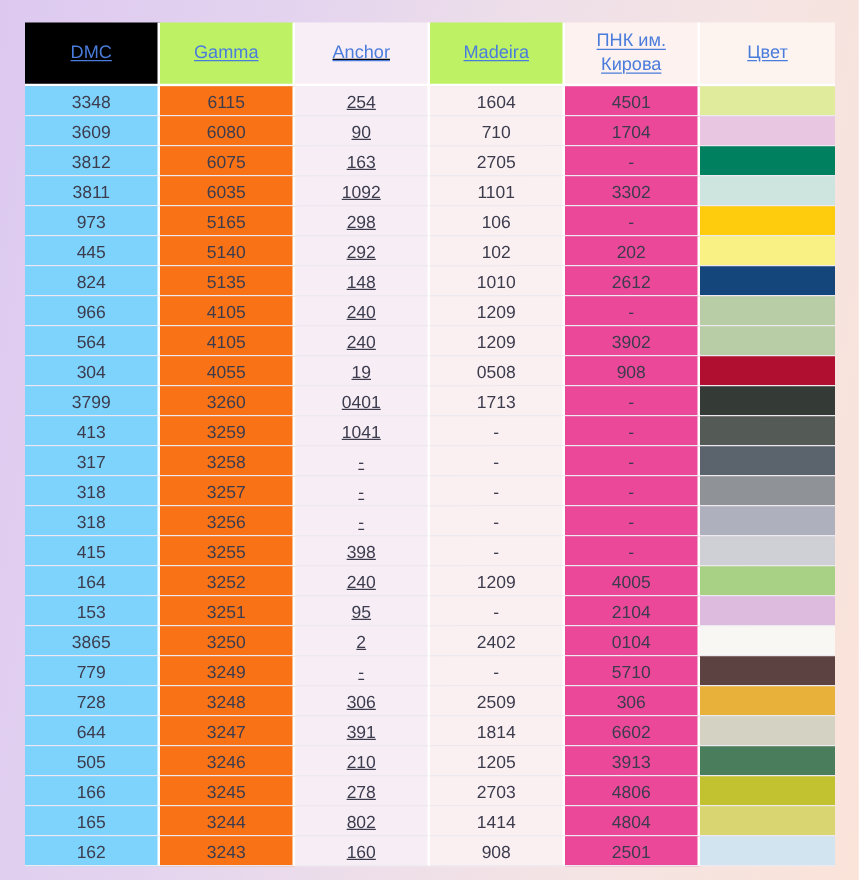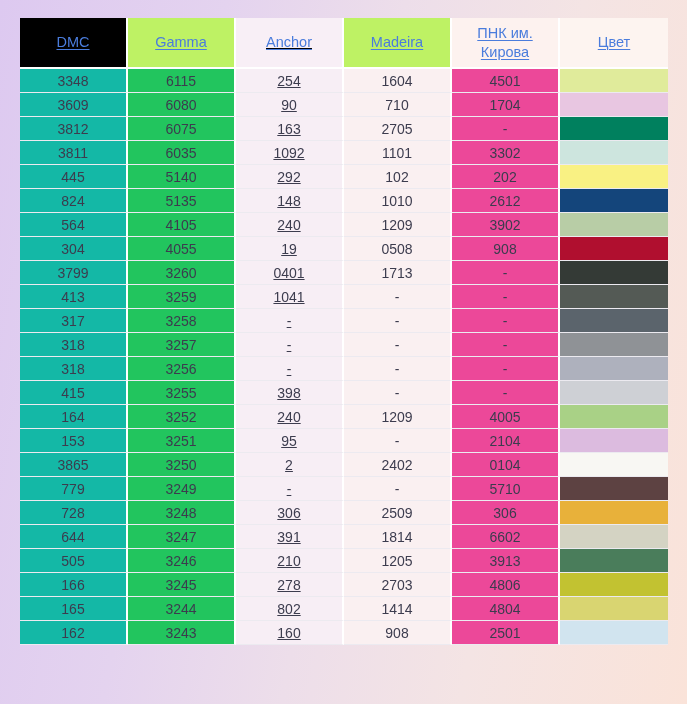--- a/index.html
+++ b/index.html
@@ -60,22 +60,22 @@
     font-size: 14px;
     color: #3c3c4e;
     padding: 0 3px;
     border-right: 2px solid #ffffff;
     border-bottom: 1px solid #eceaf0;
     white-space: nowrap;
   }
   table.conv tbody td:last-child { border-right: none; }
 
   
-  .c1 { background: #14b8a6; }
-  .c2 { background: #22c55e; }
+  .c1 { background: #7dd3fc; }
+  .c2 { background: #f97316; }
   .c3 { background: #f7eef5; text-decoration: underline; }
   .c4 { background: #faf0f1; }
   .c5 { background: #ec4899; }
   .c6 { background: #fdf2ee; padding: 0 !important; }
 
   thead .c1 { background: #000000; }
   thead .c2 { background: #bef264; }
   thead .c3 { background: #f8eff6; }
   thead .c4 { background: #bef264; }
   thead .c5 { background: #fdf2ef; margin-top: 36px; }
@@ -149,40 +149,60 @@
           <td class="c1">3811</td>
           <td class="c2">6035</td>
           <td class="c3">1092</td>
           <td class="c4">1101</td>
           <td class="c5">3302</td>
           <td class="c6">
             <span class="swatch" style="background: rgb(205, 229, 222);"></span>
           </td>
         </tr>
         <tr>
+          <td class="c1">973</td>
+          <td class="c2">5165</td>
+          <td class="c3">298</td>
+          <td class="c4">106</td>
+          <td class="c5">-</td>
+          <td class="c6">
+            <span class="swatch" style="background: rgb(254, 203, 13);"></span>
+          </td>
+        </tr>
+        <tr>
           <td class="c1">445</td>
           <td class="c2">5140</td>
           <td class="c3">292</td>
           <td class="c4">102</td>
           <td class="c5">202</td>
           <td class="c6">
             <span class="swatch" style="background: rgb(249, 241, 131);"></span>
           </td>
         </tr>
         <tr>
           <td class="c1">824</td>
           <td class="c2">5135</td>
           <td class="c3">148</td>
           <td class="c4">1010</td>
           <td class="c5">2612</td>
           <td class="c6">
             <span class="swatch" style="background: rgb(20, 69, 123);"></span>
           </td>
         </tr>
         <tr>
+          <td class="c1">966</td>
+          <td class="c2">4105</td>
+          <td class="c3">240</td>
+          <td class="c4">1209</td>
+          <td class="c5">-</td>
+          <td class="c6">
+            <span class="swatch" style="background: rgb(184, 205, 166);"></span>
+          </td>
+        </tr>
+        <tr>
           <td class="c1">564</td>
           <td class="c2">4105</td>
           <td class="c3">240</td>
           <td class="c4">1209</td>
           <td class="c5">3902</td>
           <td class="c6">
             <span class="swatch" style="background: rgb(184, 205, 166);"></span>
           </td>
         </tr>
         <tr>

